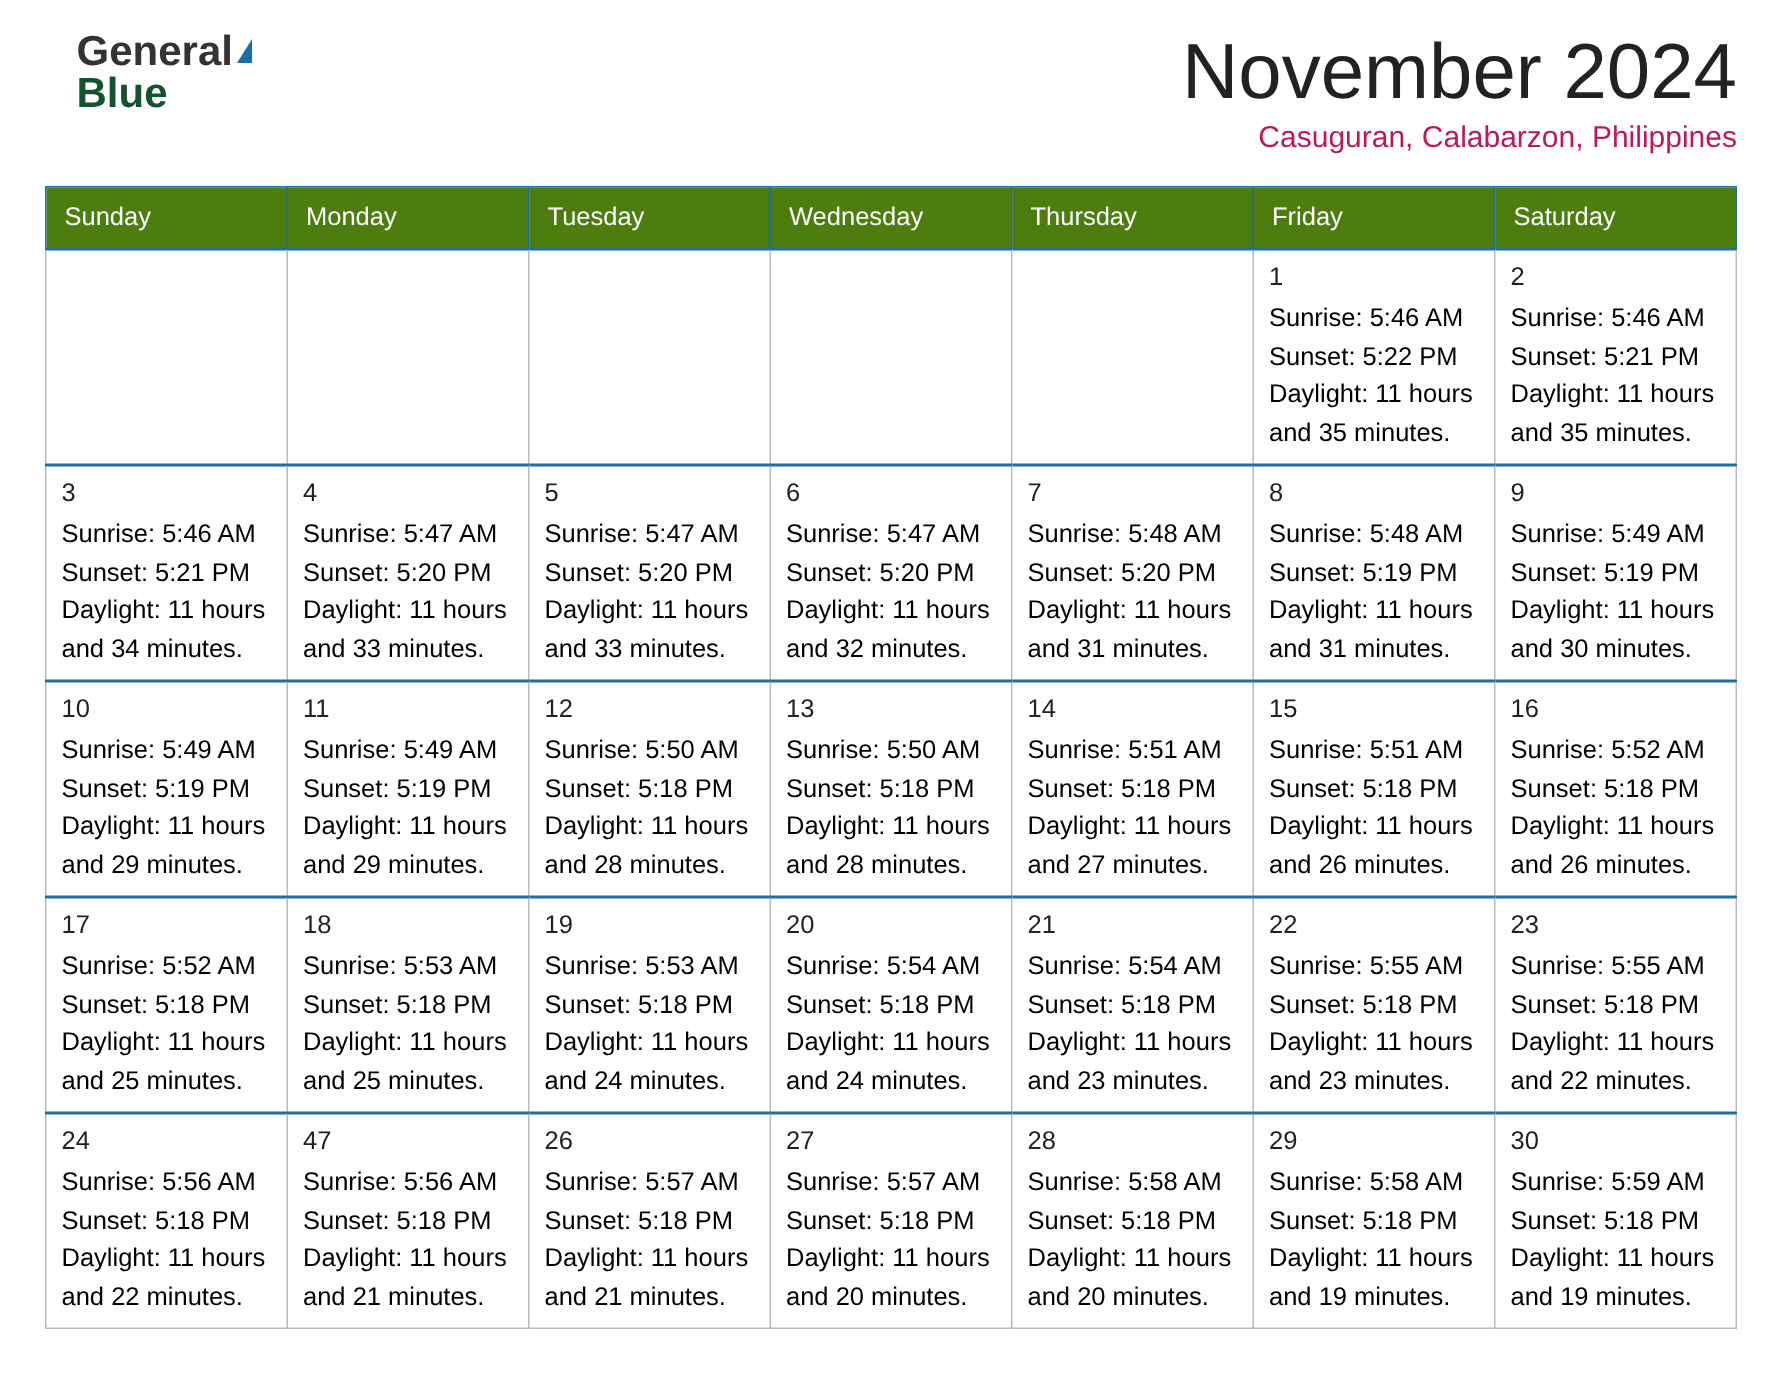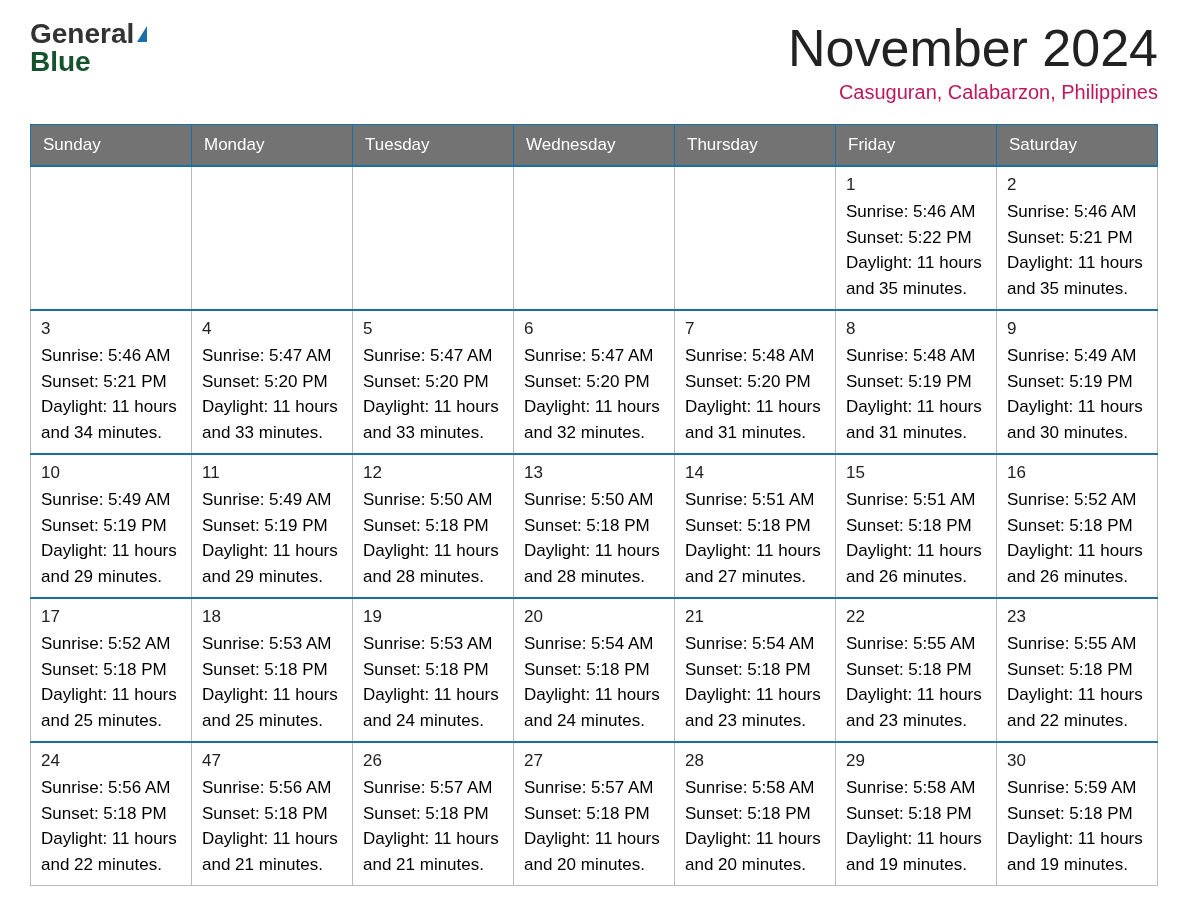--- a/index.html
+++ b/index.html
@@ -13,20 +13,21 @@
     .header {
       display: flex;
       justify-content: space-between;
       align-items: flex-start;
       margin-bottom: 20px;
     }
     .logo {
       display: flex;
       flex-direction: column;
       align-items: flex-start;
+      margin-left: 21px;
     }
     .logo-general {
       font-size: 28px;
       font-weight: bold;
       color: #333;
       line-height: 1;
     }
     .logo-blue {
       font-size: 28px;
       font-weight: bold;
@@ -54,21 +55,21 @@
     .location {
       font-size: 20px;
       color: #be185d;
       margin-top: 4px;
     }
     .calendar {
       width: 100%;
       border-collapse: collapse;
     }
     .calendar th {
-      background-color: #737373;
+      background-color: #4d7c0f;
       color: #fff;
       font-size: 17px;
       font-weight: normal;
       padding: 10px 12px;
       border: 1px solid #1a6fa8;
       text-align: left;
     }
     .calendar td {
       border: 1px solid #bbb;
       vertical-align: top;

